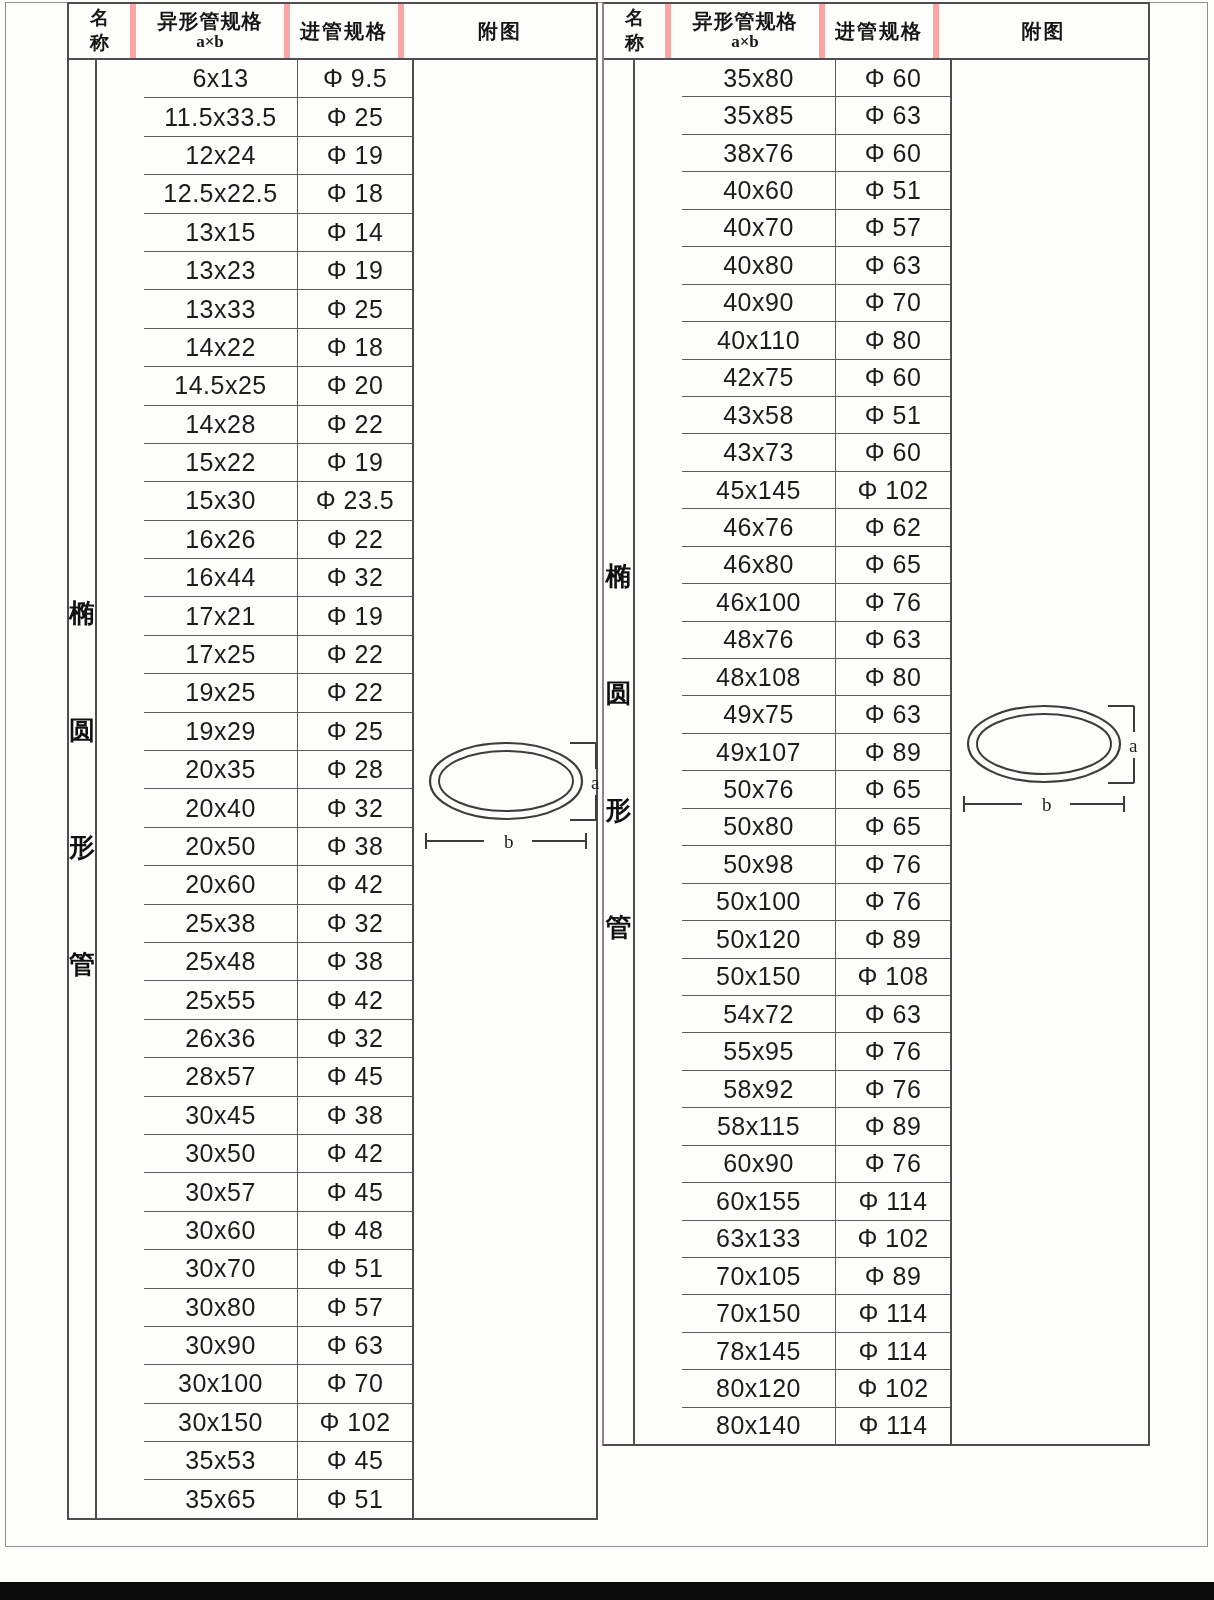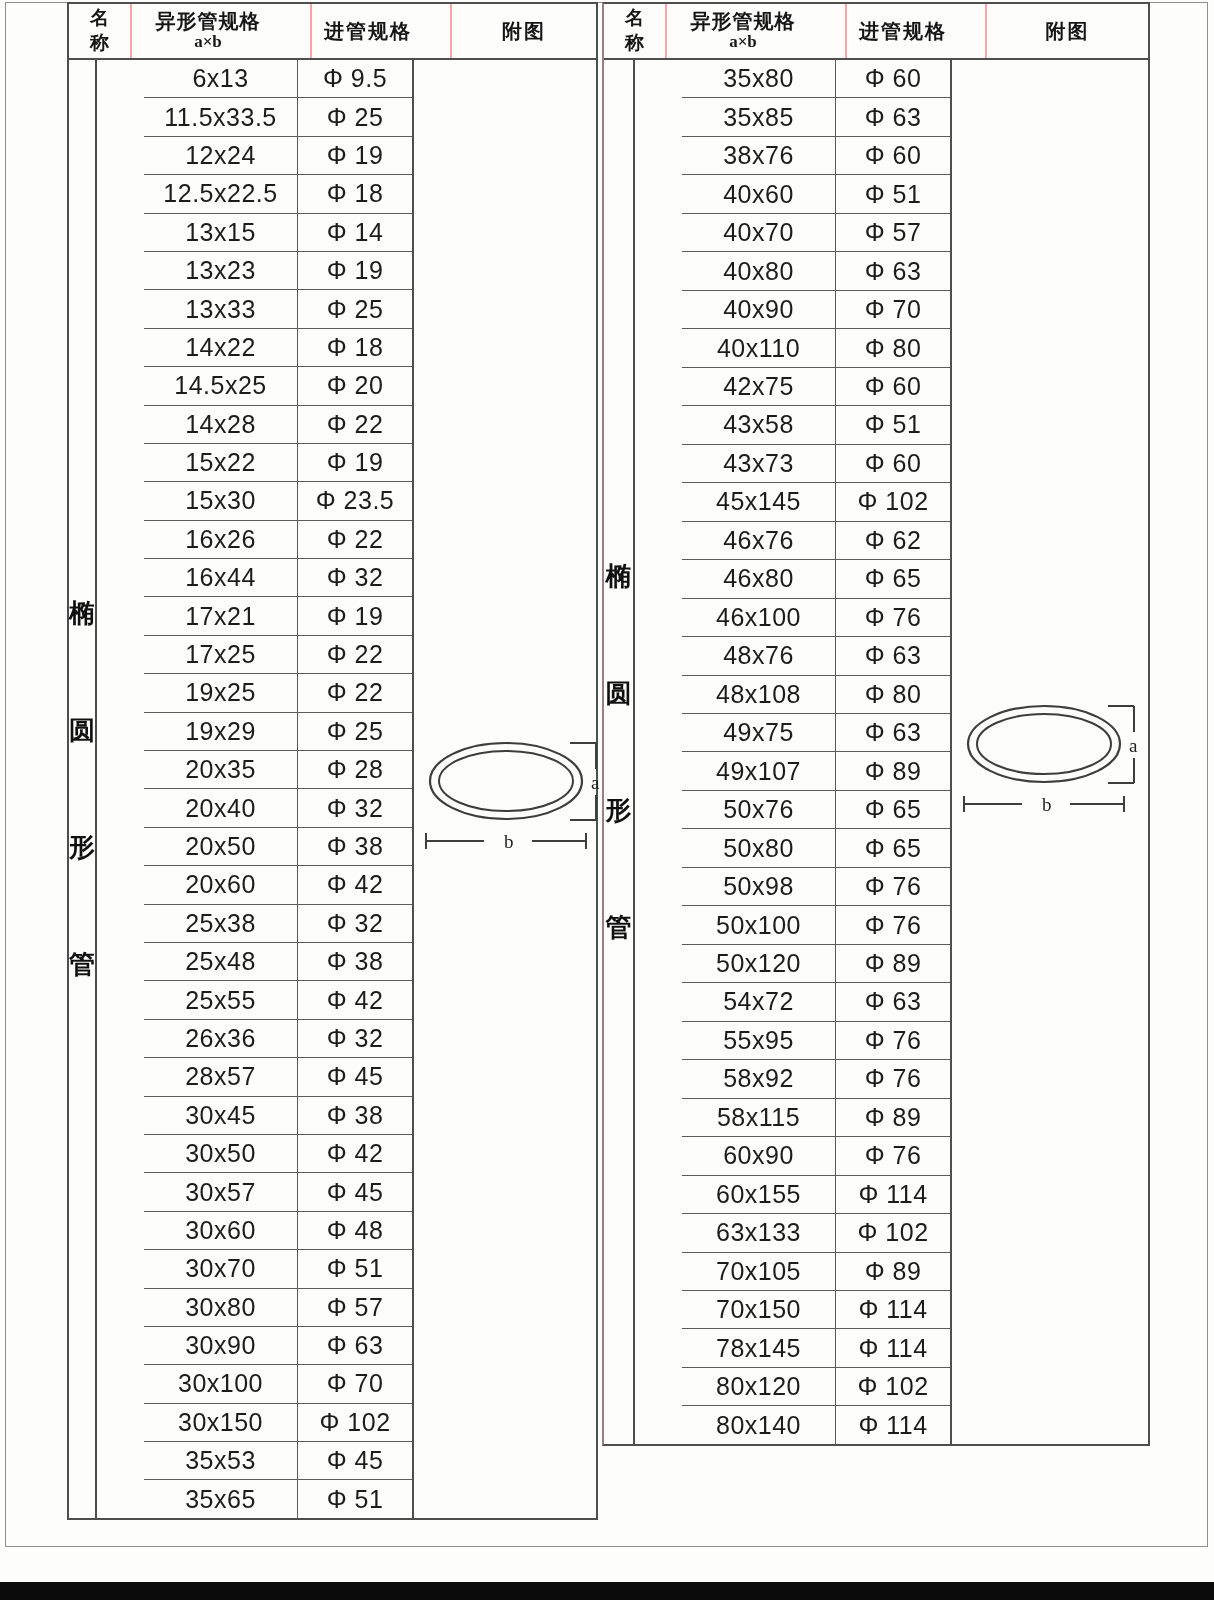--- a/index.html
+++ b/index.html
@@ -24,29 +24,29 @@
     border:2px solid #4e4e4e;
     display:flex; flex-direction:column;
     background:transparent;
   }
   .sheet.right-sheet { border-left-color:#9b7f88; }
   .thead { display:flex; height:56px; border-bottom:2px solid #4e4e4e; flex:none; }
   .th {
     display:flex; flex-direction:column; align-items:center; justify-content:center;
     font-family:"Liberation Serif", serif; font-weight:700; color:#161616;
   }
-  .th + .th { border-left:2px solid #fca5a5; }
+  .th + .th { border-left:6px solid #fca5a5; }
   .w-name { width:61px; }
   .w-spec { width:154px; }
   .w-inlet { width:114px; }
   .w-fig { flex:1; }
   .name-head { font-size:19px; line-height:1.3; white-space:pre-line; text-align:center; }
   .spec-head-main { font-size:20px; line-height:1.1; letter-spacing:1px; }
   .spec-head-sub { font-size:17px; line-height:1.15; font-weight:600; }
-  .inlet-head, .fig-head { font-size:20px; letter-spacing:2px;margin-left:26px; }
+  .inlet-head, .fig-head { font-size:20px; letter-spacing:2px; }
   .tbody { flex:1; display:flex; min-height:0; }
   .body-name {
     width:61px; border-right:2px solid #4e4e4e;
     display:flex; flex-direction:column; align-items:center; justify-content:center;
     gap:82px;
     font-family:"Liberation Serif", serif; font-size:26px; font-weight:600; color:#101010;
   }
   .rows {
     width:270px; flex:none;
     display:flex; flex-direction:column;
@@ -438,20 +438,24 @@
         <div class="row">
           <div class="cell spec">50x100</div>
           <div class="cell inlet">Φ 76</div>
         </div>
 
         <div class="row">
           <div class="cell spec">50x120</div>
           <div class="cell inlet">Φ 89</div>
         </div>
 
+        <div class="row">
+          <div class="cell spec">50x150</div>
+          <div class="cell inlet">Φ 108</div>
+        </div>
 
         <div class="row">
           <div class="cell spec">54x72</div>
           <div class="cell inlet">Φ 63</div>
         </div>
 
         <div class="row">
           <div class="cell spec">55x95</div>
           <div class="cell inlet">Φ 76</div>
         </div>

